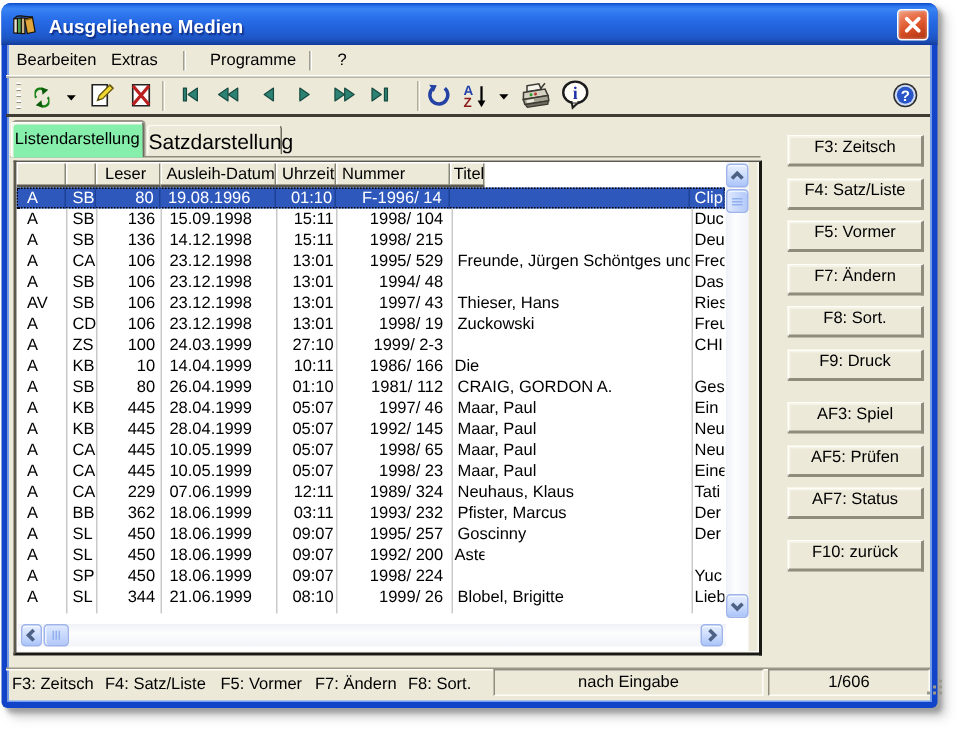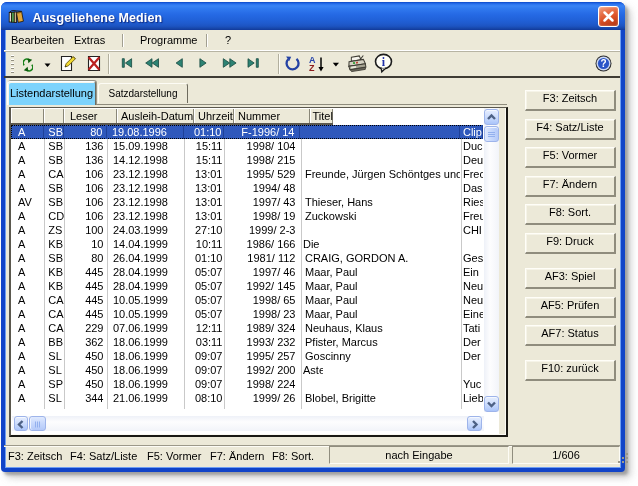--- a/index.html
+++ b/index.html
@@ -20,27 +20,27 @@
 .menu span{position:absolute;top:4px}
 .msep{position:absolute;top:4px;width:1px;height:13px;background:#a29f90;box-shadow:1px 0 0 #fff}
 .mline1{position:absolute;left:0;top:22px;width:616px;height:1px;background:#fff}
 .mline2{position:absolute;left:0;top:23px;width:616px;height:1px;background:#b7b4a3}
 .tline{position:absolute;left:0;top:48px;width:616px;height:2px;background:#3f3c34}
 .grip{position:absolute;left:7px;top:27px;width:3px;height:18px;
  background:repeating-linear-gradient(180deg,#fff 0 1px,#928f80 1px 2px,transparent 2px 4px)}
 .tsep{position:absolute;top:26px;width:1px;height:20px;background:#b2af9e;box-shadow:1px 0 0 #fdfcf5}
 
 .tabline{position:absolute;left:3px;top:76px;width:500px;height:1px;background:#8e8b7c}
-.tab1{position:absolute;left:3px;top:53px;width:89px;height:24px;background:#7dd3fc;border-radius:3px 3px 0 0;
+.tab1{position:absolute;left:3px;top:53px;width:89px;height:24px;background:#86efac;border-radius:3px 3px 0 0;
  border-top:1px solid #fff;border-left:1px solid #fff;border-right:1px solid #6e6b5e;
  box-shadow:inset 1px 1px 0 #f8f6ec, 1px -1px 0 #9a978a;
  font-size:11px;text-align:center;line-height:22px;z-index:3}
 .tab2{position:absolute;left:94px;top:55px;width:90px;height:20px;background:#ece9d8;border-radius:3px 3px 0 0;
  border-top:1px solid #fdfcf5;border-left:1px solid #fdfcf5;border-right:1px solid #6e6b5e;
- font-size:10px;text-align:center;line-height:20px;z-index:2}
+ font-size:14px;text-align:center;line-height:20px;z-index:2}
 
 .panel{position:absolute;left:5px;top:79px;width:498.5px;height:330px;background:#fff;
  border-top:1px solid #5b584e;border-left:2px solid #5b584e;border-right:2px solid #191813;border-bottom:2px solid #191813;
  box-shadow:inset -1px -1px 0 #fbfaf3}
 .rstrip{position:absolute;right:1px;top:0;width:6px;height:326px;background:#ece9d8}
 
 .hdr{position:absolute;left:0;top:0;height:17px;display:flex}
 .h{background:#ece9d8;border-bottom:2px solid #5b584e;box-shadow:inset 1px 1px 0 #fff, inset -1px 0 0 #898677;
  font-size:11px;color:#000;padding:2px 0 0 4px;overflow:hidden;white-space:nowrap}
 .row{position:absolute;left:0;height:14px;display:flex;font-size:11px;line-height:14px;color:#000;white-space:nowrap}
@@ -193,21 +193,21 @@
       <div class="gsep" style="left:33.3px"></div>
             <div class="gsep" style="left:53px"></div>
             <div class="gsep" style="left:96px"></div>
             <div class="gsep" style="left:173px"></div>
             <div class="gsep" style="left:213px"></div>
             <div class="gsep" style="left:289.5px"></div>
             <div class="gsep" style="left:449.5px"></div>
       <div class="hdr">
         <div class="h" style="width:33.3px"></div>
               <div class="h" style="width:19.7px"></div>
-        <div class="h" style="width:53px;padding-left:6px">Leser</div>
+        <div class="h" style="width:43px;padding-left:6px">Leser</div>
               <div class="h" style="width:77px">Ausleih-Datum</div>
         <div class="h" style="width:40px">Uhrzeit</div>
               <div class="h" style="width:76.5px">Nummer</div>
               <div class="h" style="width:23px;padding-left:2px;padding-right:8px">Titel</div>
       </div>
       <div class="row sel" style="top:17px">
               <div class="c c1">A</div>
               <div class="c c2">SB</div>
               <div class="c c3">80</div>
               <div class="c c4">19.08.1996</div>

